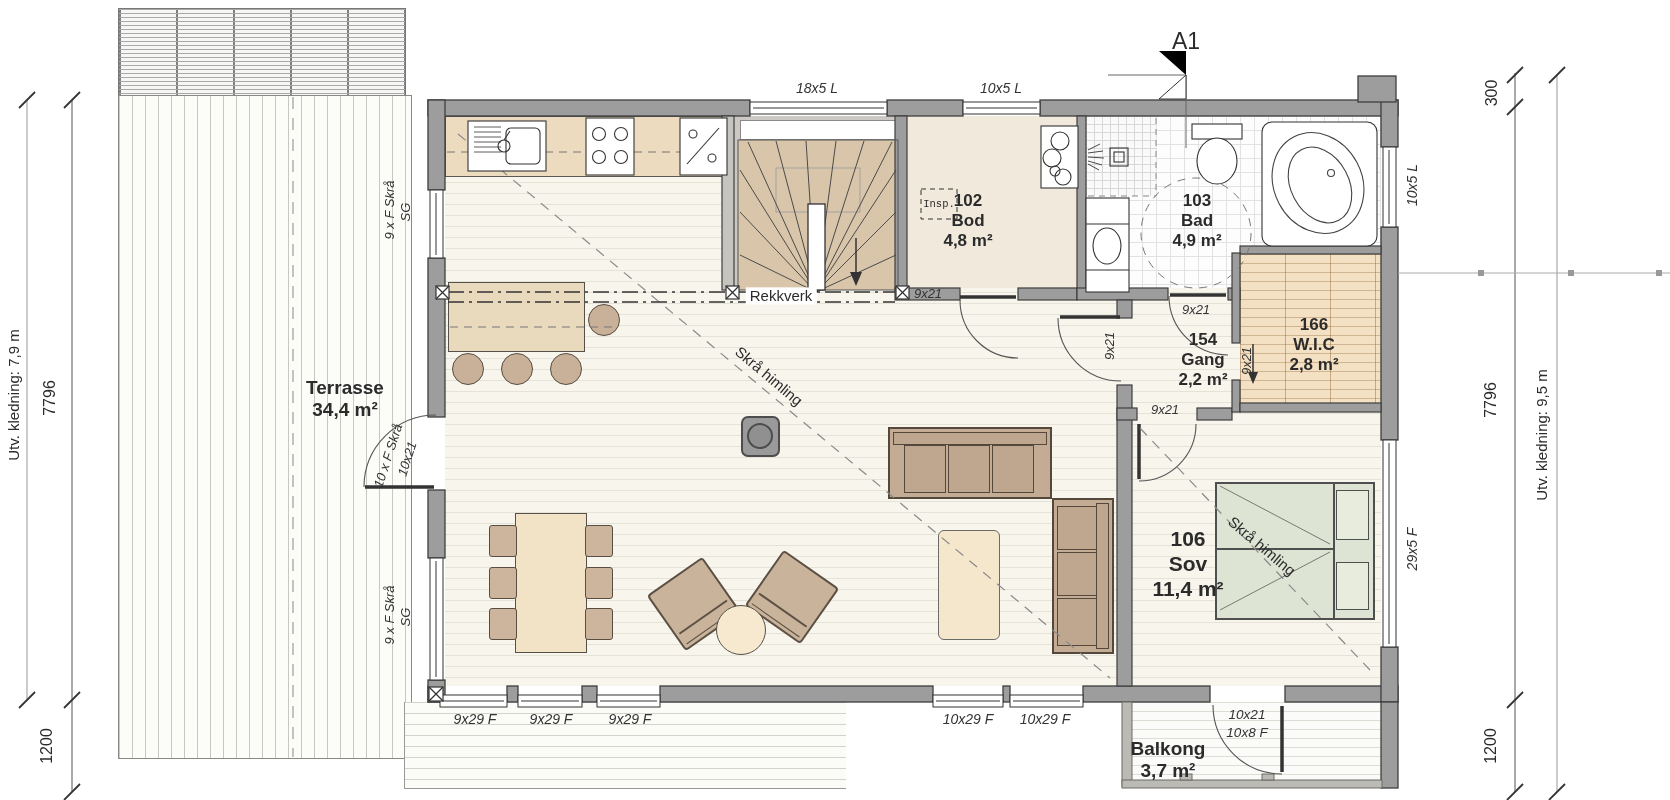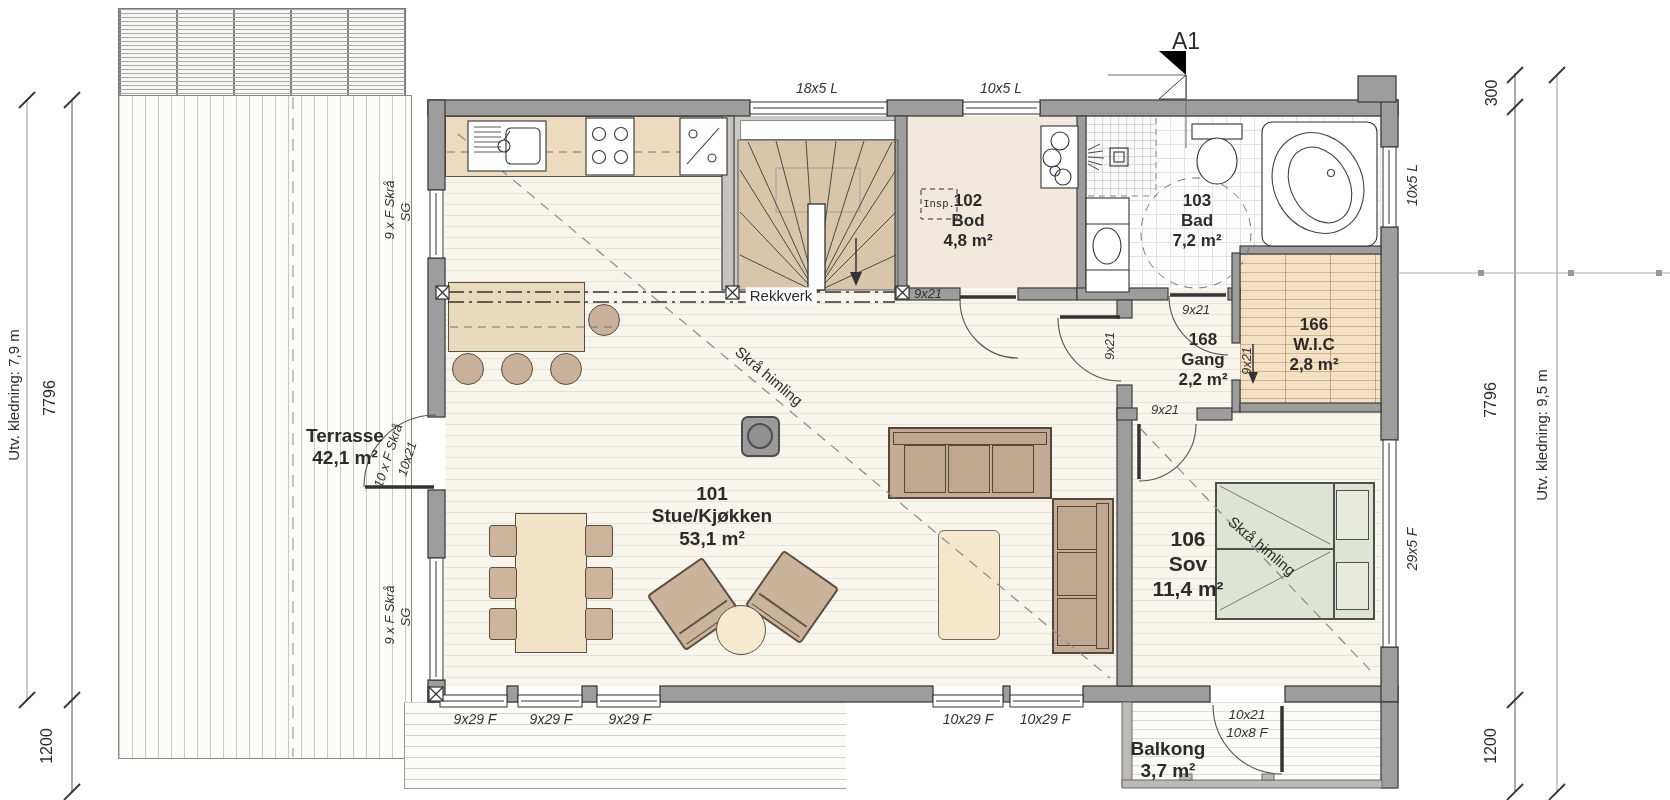--- a/index.html
+++ b/index.html
@@ -320,41 +320,36 @@
         <line x1="1507" y1="708" x2="1523" y2="692"></line>
           <line x1="1507" y1="800" x2="1523" y2="784"></line>
         <line x1="1549" y1="83" x2="1565" y2="67"></line>
           <line x1="1549" y1="800" x2="1565" y2="784"></line>
       </g>
     </g>
   </svg>
 
   <div class="lbl" style="left:1186px;top:41px;font-size:23px;">A1</div>
 
-  <div class="roomlbl" style="left:345px;top:399px;font-size:19px;margin-top:48px;">
+  <div class="roomlbl" style="left:345px;top:399px;font-size:19px;">
     <span>Terrasse</span>
-    <span>42,1 m²</span>
-  </div>
-  <div class="roomlbl" style="left:712px;top:517px;font-size:19px;">
-    <span>101</span>
-    <span>Stue/Kjøkken</span>
-    <span>53,1 m²</span>
+    <span>34,4 m²</span>
   </div>
   <div class="roomlbl" style="left:968px;top:221px;font-size:17px;">
     <span>102</span>
     <span>Bod</span>
     <span>4,8 m²</span>
   </div>
   <div class="roomlbl" style="left:1197px;top:221px;font-size:17px;">
     <span>103</span>
     <span>Bad</span>
-    <span>7,2 m²</span>
+    <span>4,9 m²</span>
   </div>
   <div class="roomlbl" style="left:1203px;top:360px;font-size:17px;">
-    <span>168</span>
+    <span>154</span>
     <span>Gang</span>
     <span>2,2 m²</span>
   </div>
   <div class="roomlbl" style="left:1314px;top:345px;font-size:17px;">
     <span>166</span>
     <span>W.I.C</span>
     <span>2,8 m²</span>
   </div>
   <div class="roomlbl" style="left:1188px;top:564px;font-size:21px;">
     <span>106</span>

